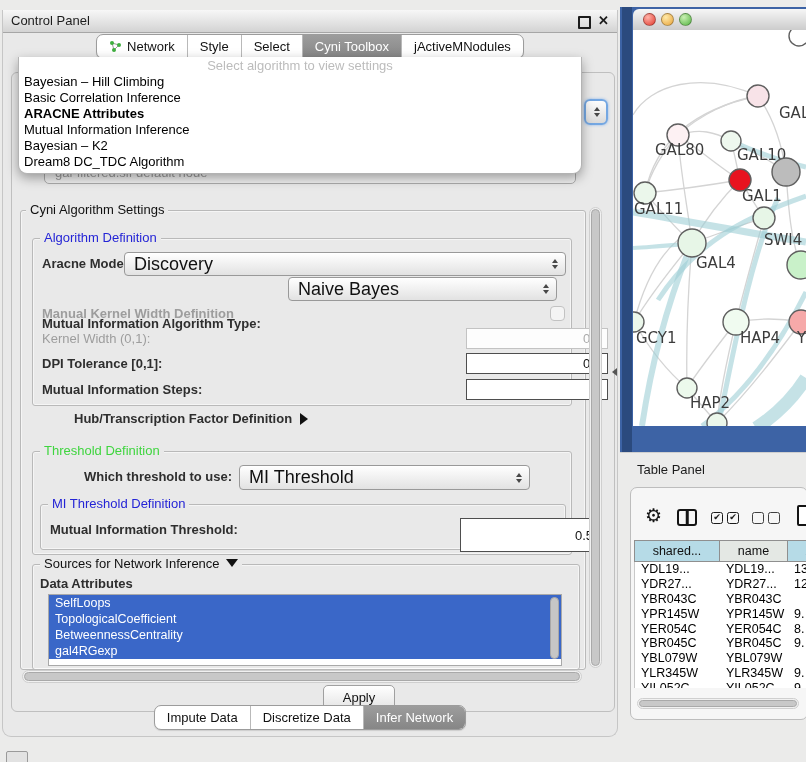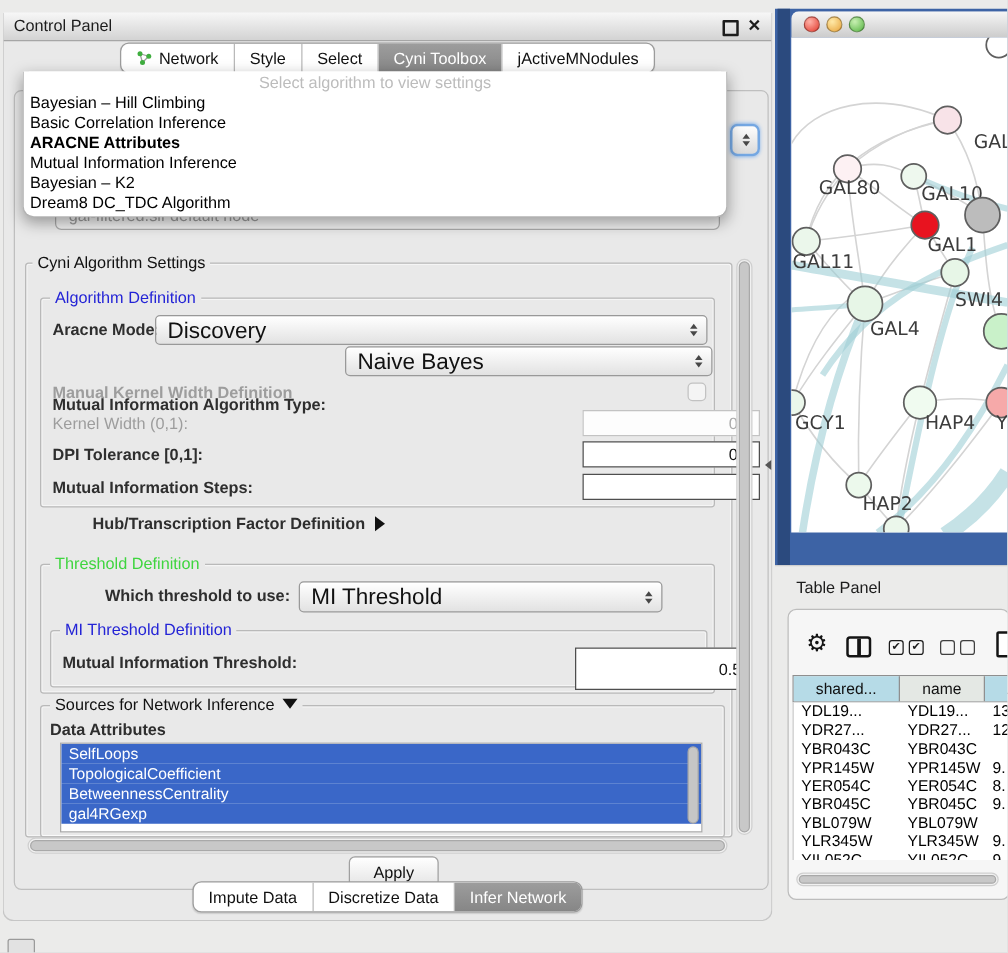--- a/index.html
+++ b/index.html
@@ -48,21 +48,21 @@
          border-top:8px solid #111;margin-left:6px;vertical-align:1px;}
   #attr-list{position:absolute;left:36px;top:521px;width:514px;height:72px;background:#fff;
          border:1px solid #a9a9a9;overflow:hidden;box-sizing:border-box;}
   .attr-item{height:16px;line-height:16px;font-size:12.5px;color:#fff;background:#3a67c8;padding-left:6px;}
   #attr-sb{position:absolute;right:2px;top:2px;width:9px;height:62px;background:#c6c6c6;border:1px solid #a8a8a8;border-radius:5px;box-sizing:border-box;}
   .sb-track-v{position:absolute;background:#f1f1f1;border:1px solid #cfcfcf;border-radius:7px;box-sizing:border-box;}
   .sb-thumb-v{position:absolute;left:1px;top:1px;right:1px;bottom:1px;background:#c8c8c8;border:1px solid #a9a9a9;border-radius:6px;}
   .sb-track-h{position:absolute;background:#f1f1f1;border:1px solid #cfcfcf;border-radius:7px;box-sizing:border-box;}
   .sb-thumb-h{position:absolute;left:1px;top:1px;right:1px;bottom:1px;background:#c8c8c8;border:1px solid #a9a9a9;border-radius:6px;}
   .btn{position:absolute;background:linear-gradient(#ffffff,#e4e4e4);border:1px solid #a0a0a0;border-radius:5px;
-       font-size:13px;display:flex;align-items:center;justify-content:center;color:#111;}
+       font-size:13px;display:flex;align-items:center;justify-content:center;color:#111;margin-left:44px;}
   
   #algo-overlay{position:absolute;left:18px;top:57px;width:562px;background:#fff;border:1px solid #b3b3b3;border-top:none;
        border-radius:0 0 9px 9px;box-shadow:0 4px 12px rgba(0,0,0,.35);z-index:50;padding-bottom:3px;}
   .algo-ph{height:17px;line-height:17px;text-align:center;color:#bcbcbc;font-size:13px;}
   .algo-item{height:16px;line-height:16px;font-size:13px;padding-left:5px;color:#000;}
   .algo-item.bold{font-weight:bold;}
   #combo-fragment{position:absolute;left:584px;top:99px;width:24px;height:26px;border:2px solid #74a7e2;border-radius:6px;
        background:linear-gradient(#fdfdfd,#dadada);box-shadow:0 0 3px #8ab6ec;z-index:5;box-sizing:border-box;}
   #combo-fragment .arrows{right:6px;}
   #hidden-combo{position:absolute;left:44px;top:160px;width:532px;height:24px;border:1px solid #ababab;border-radius:5px;
@@ -160,21 +160,21 @@
       <div class="blabel" style="left:30px;top:183px;">Aracne Mode:</div>
       <div class="combo" style="left:112px;top:179px;width:442px;height:24px;">
         <span>Discovery</span>
         <span class="arrows">
             <span class="tri-up"></span>
             <span class="tri-dn"></span>
           </span>
       </div>
 
       <div class="blabel" style="left:30px;top:208px;margin-top:35px;">Mutual Information Algorithm Type:</div>
-      <div class="combo" style="left:264px;top:204px;width:294px;height:24px;align-items:center;">
+      <div class="combo" style="left:276px;top:204px;width:269px;height:24px;align-items:center;">
         <span>Naive Bayes</span>
         <span class="arrows">
             <span class="tri-up"></span>
             <span class="tri-dn"></span>
           </span>
       </div>
 
       <div class="blabel disabled" style="left:30px;top:233px;">Manual Kernel Width Definition</div>
       <div class="checkbox" style="left:538px;top:233px;"></div>
 

